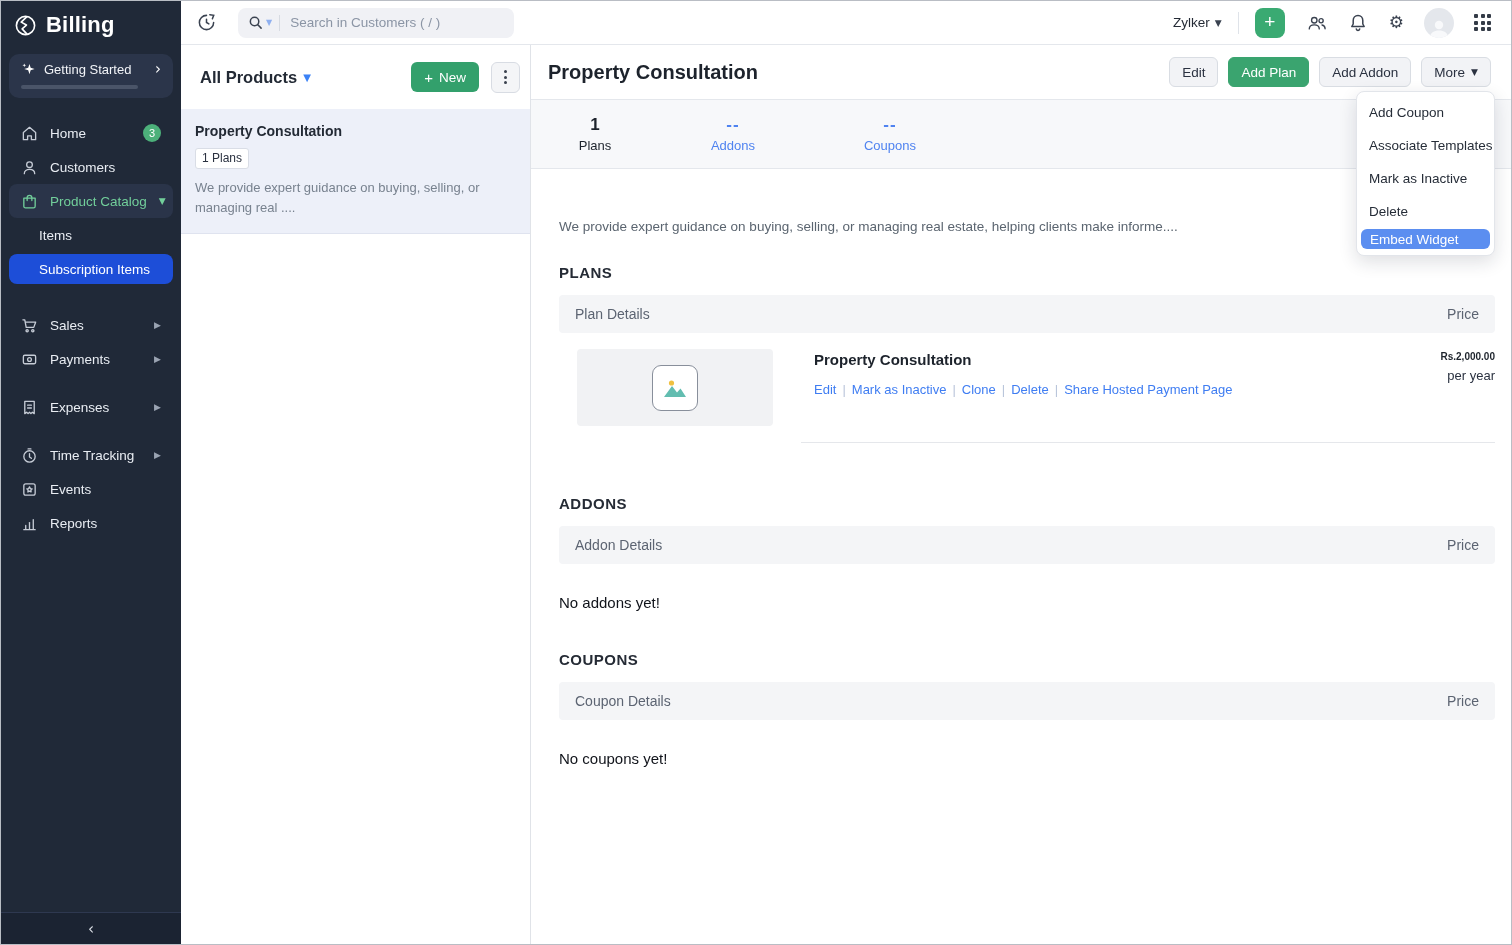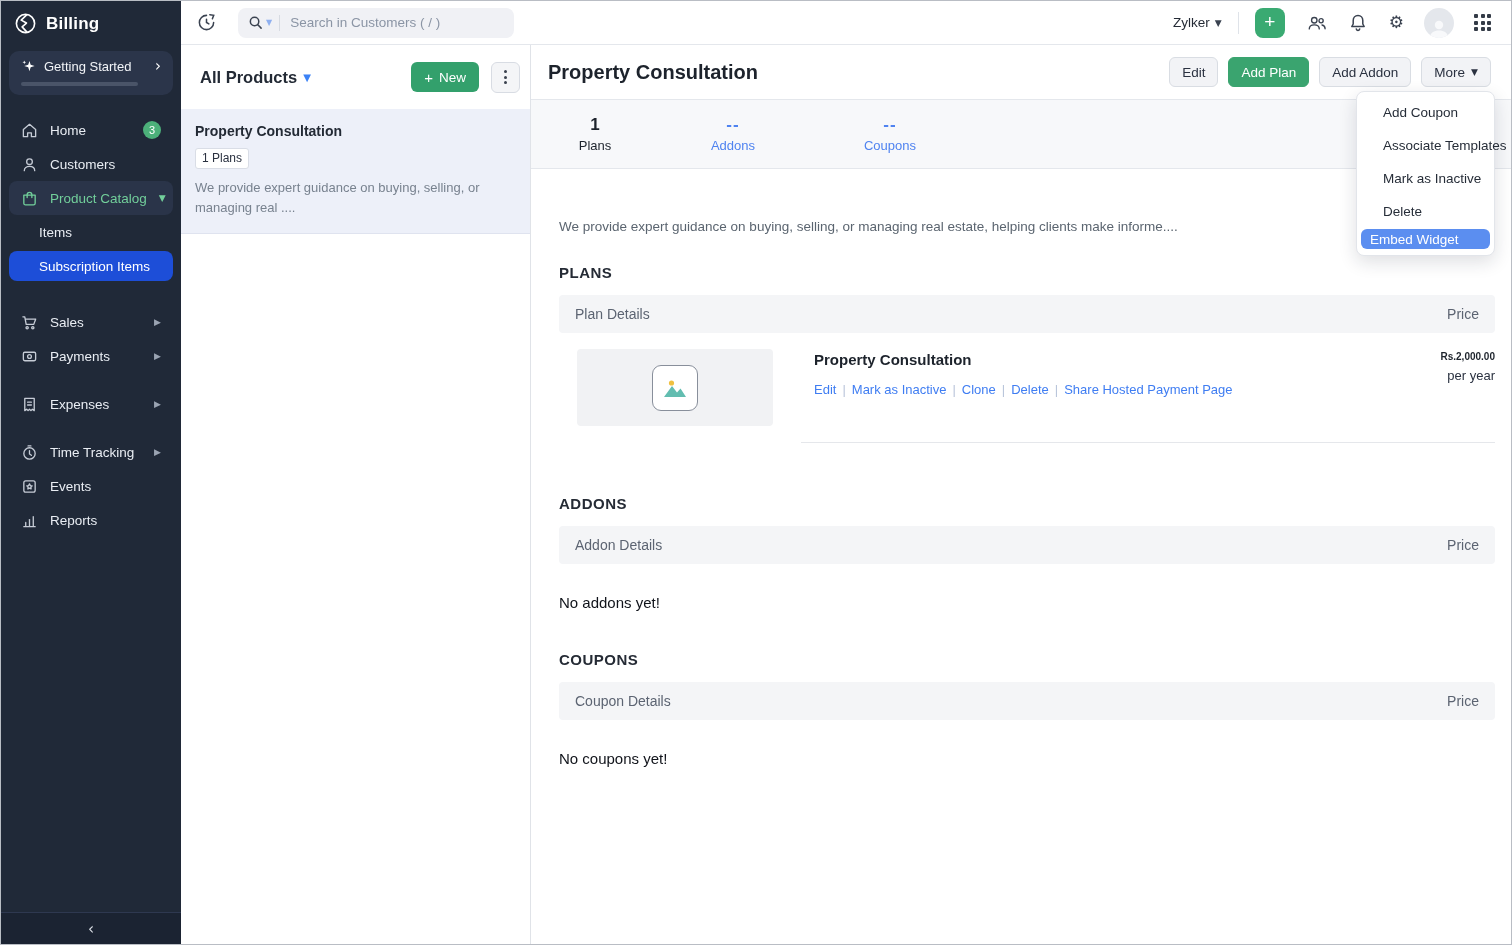--- a/index.html
+++ b/index.html
@@ -21,21 +21,21 @@
 
   
   .sidebar {
     width: 180px; min-width: 180px;
     background: #202938;
     color: #e9edf3;
     position: relative;
   }
   .brand-row { display:flex; align-items:center; gap:9px; padding: 11px 13px 10px; }
   .brand-logo { width:23px; height:23px; display:block; }
-  .brand-name { font-size: 17px; font-weight: 700; color:#fff; letter-spacing:.2px; }
+  .brand-name { font-size: 22px; font-weight: 700; color:#fff; letter-spacing:.2px; }
 
   .gs-card {
     margin: 6px 8px 0; background: #2b354a; border-radius: 10px;
     padding: 8px 12px 9px; cursor: pointer; position: relative;
   }
   .gs-top { display:flex; align-items:center; gap:8px; }
   .gs-label { font-size: 13px; color:#f2f4f8; }
   .gs-chev { margin-left:auto; color:#fff; font-size:15px; line-height:1; font-family:"DejaVu Sans",sans-serif; }
   .gs-bar { margin-top: 8px; height: 4px; width: 117px; background:#4a5468; border-radius: 2px; }
 
@@ -201,21 +201,21 @@
   .empty-msg { margin-top:30px; text-align:left; font-size:15px; color:#10131a; }
 
   
   .more-menu {
     position:absolute; top:90px; left:1355px; width:139px;
     background:#fff; border:1px solid #e2e5ea; border-radius:8px;
     box-shadow: 0 6px 18px rgba(20,30,50,.14);
     padding: 4px 0 4px; z-index:50;
   }
   .menu-item {
-    height:33px; display:flex; align-items:center; padding:0 26px;
+    height:33px; display:flex; align-items:center; padding:0 12px;
     font-size:13.5px; color:#262d38; cursor:pointer; white-space:nowrap;
   }
   .menu-item.selected {
     margin: 1px 4px 2px; height:20px; padding:0 9px;
     background:#5b8ef0; color:#fff; border-radius:6px;
   }
 </style>
 </head>
 <body>
 

